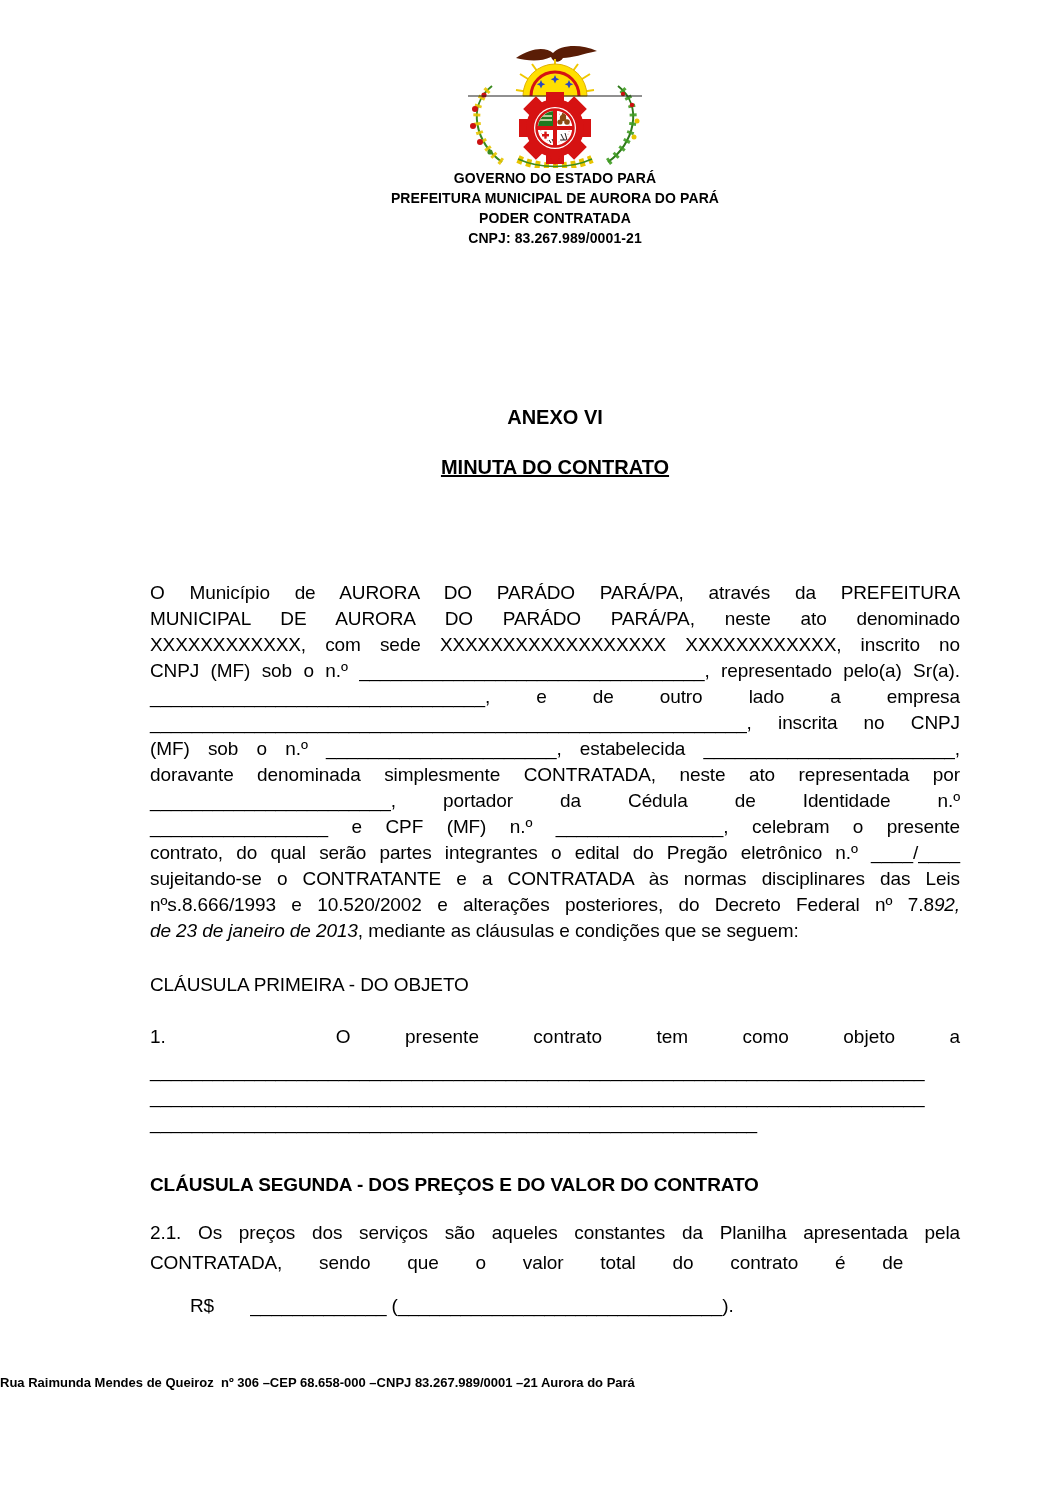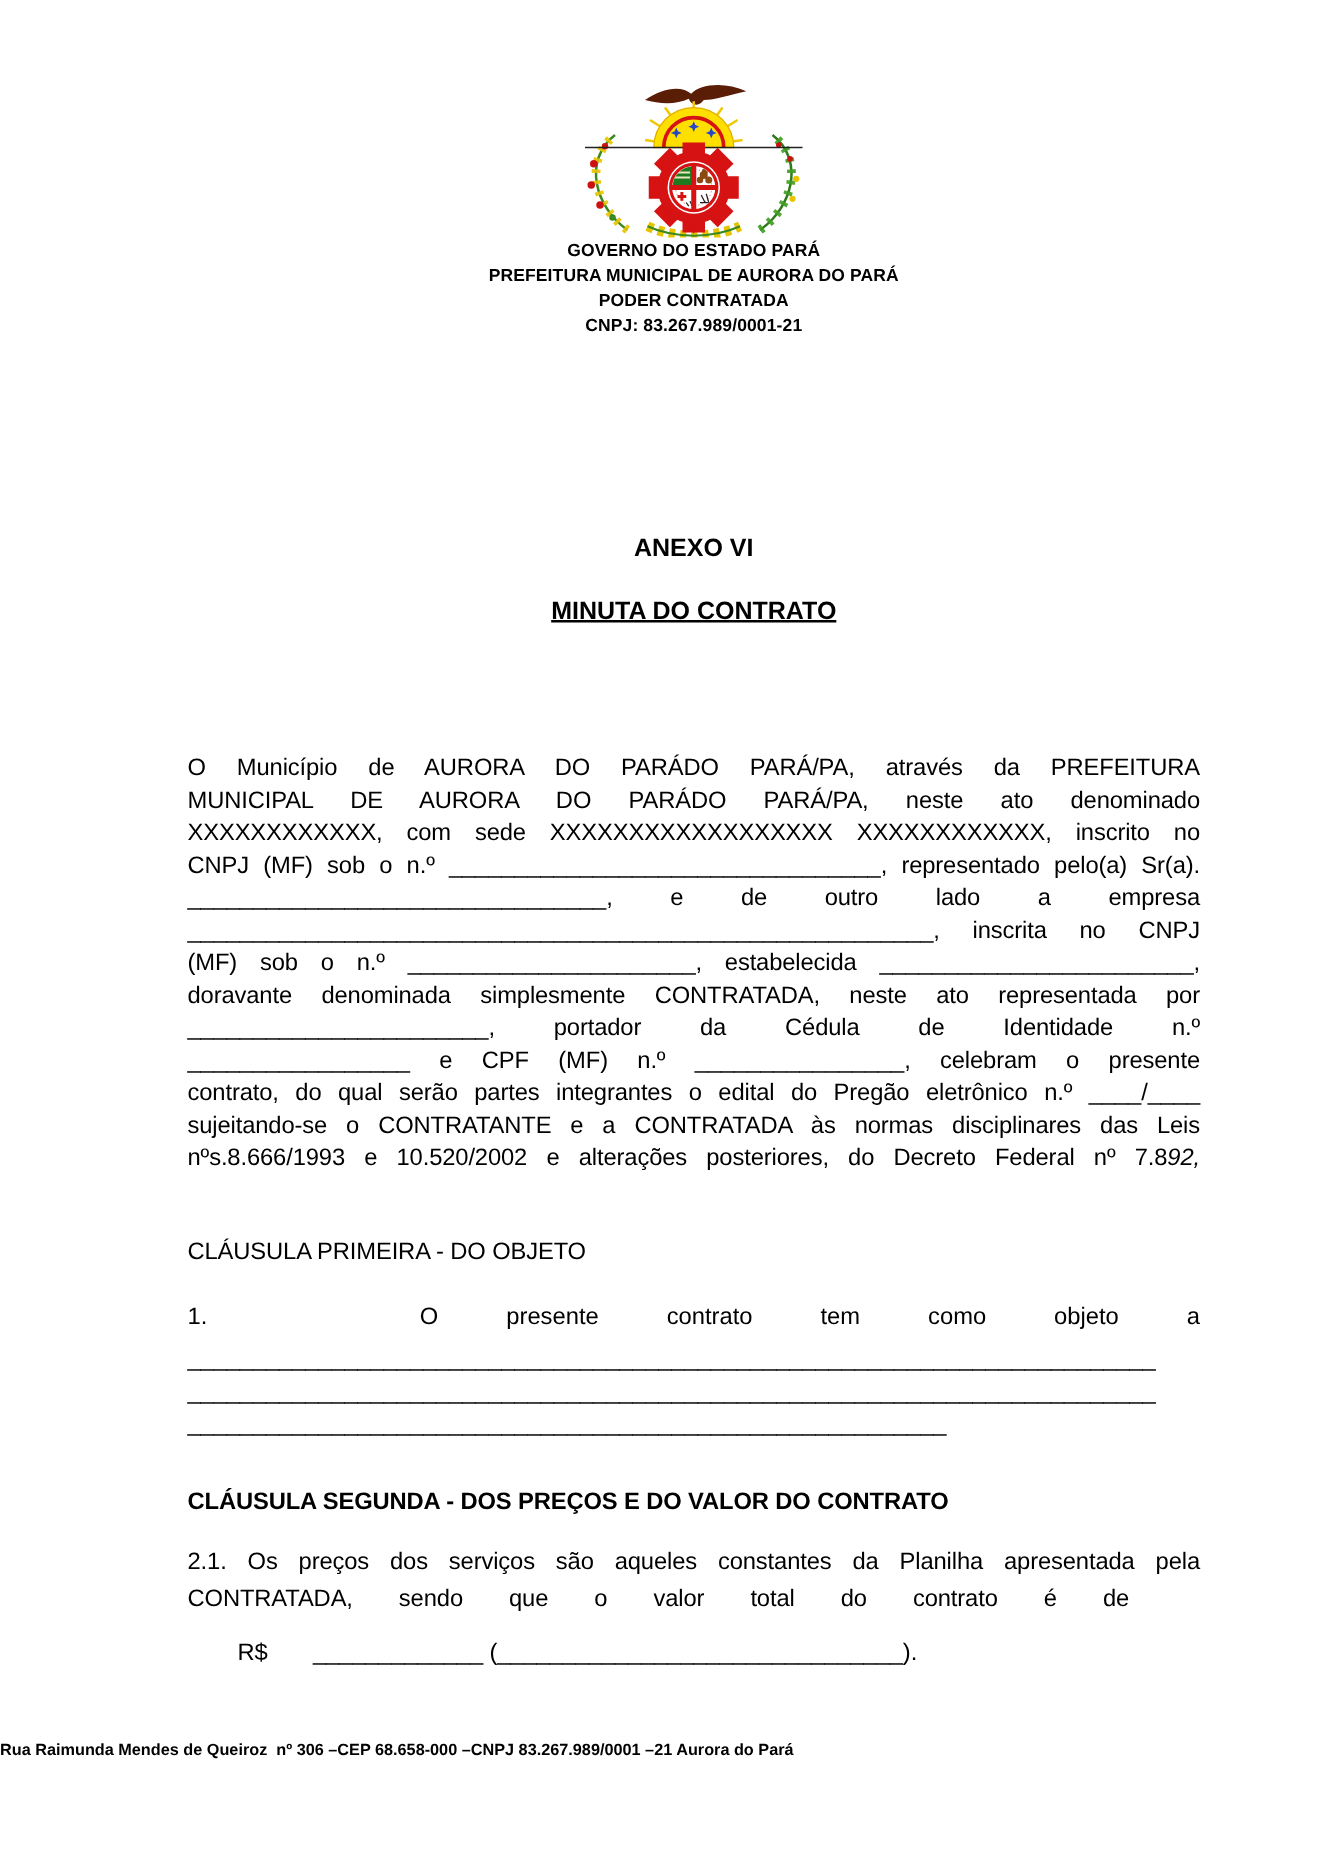--- a/index.html
+++ b/index.html
@@ -7,35 +7,35 @@
     position:relative;
     width:1058px;height:1497px;
     box-sizing:border-box;
     padding:0 98px 0 150px;
     background:#ffffff;
     color:#000;
     font-family:"Liberation Sans","DejaVu Sans",sans-serif;
     overflow:hidden;
   }
   
-  .header{padding-top:64px;text-align:center;}
+  .header{padding-top:42px;text-align:center;}
   .crest{display:block;margin:0 auto;}
   .hline{font-size:14px;line-height:20px;font-weight:bold;letter-spacing:0.1px;}
   
   .doc-title{margin-top:156px;text-align:center;font-weight:bold;font-size:20px;line-height:26px;}
   .doc-title.second{margin-top:24px;text-decoration:underline;}
   
   .intro{margin-top:100px;}
   .tline{font-size:19px;line-height:26px;text-align:justify;text-align-last:justify;letter-spacing:-0.1px;}
   .tline.noj{text-align:left;text-align-last:left;}
   .tline .it{font-style:italic;}
   .tline.w93{width:93%;}
   .tline.indent{margin-left:40px;margin-top:13px;}
   .clause-heading{font-size:19px;line-height:26px;letter-spacing:-0.1px;}
-  .clause-one-heading{margin-top:49px;}
+  .clause-one-heading{margin-top:28px;}
   .item-line{display:flex;margin-top:26px;font-size:19px;line-height:26px;}
   .item-num{flex:none;}
   .item-text{flex:1;margin-left:170px;text-align:justify;text-align-last:justify;}
   .blanks{margin-top:8px;}
   .clause-two-heading{margin-top:36px;font-weight:bold;}
   .clause-two-body{margin-top:20px;}
   .clause-two-body .tline{line-height:30px;}
   
   .footer{
     margin:54px -98px 0 -150px;
@@ -151,20 +151,21 @@
       <div class="tline"><span>CNPJ (MF) sob o n.º _________________________________, representado pelo(a) Sr(a).</span></div>
       <div class="tline"><span>________________________________, e de outro lado a empresa</span></div>
       <div class="tline"><span>_________________________________________________________, inscrita no CNPJ</span></div>
       <div class="tline"><span>(MF) sob o n.º ______________________, estabelecida ________________________,</span></div>
       <div class="tline"><span>doravante denominada simplesmente CONTRATADA, neste ato representada por</span></div>
       <div class="tline"><span>_______________________, portador da Cédula de Identidade n.º</span></div>
       <div class="tline"><span>_________________ e CPF (MF) n.º ________________, celebram o presente</span></div>
       <div class="tline"><span>contrato, do qual serão partes integrantes o edital do Pregão eletrônico n.º ____/____</span></div>
       <div class="tline"><span>sujeitando-se o CONTRATANTE e a CONTRATADA às normas disciplinares das Leis</span></div>
       <div class="tline"><span>nºs.8.666/1993 e 10.520/2002 e alterações posteriores, do Decreto Federal nº 7.8</span><span class="it">92,</span></div>
+      <div class="tline noj"><span class="it">de 23 de janeiro de 2013</span><span>, mediante as cláusulas e condições que se seguem:</span></div>
     </div>
 
   <div>
     <div class="clause-heading clause-one-heading">CLÁUSULA PRIMEIRA - DO OBJETO</div>
     <div class="item-line">
       <span class="item-num">1.</span>
       <span class="item-text">O presente contrato tem como objeto a</span>
     </div>
     <div class="blanks">
         <div class="tline noj"><span>__________________________________________________________________________</span></div>

